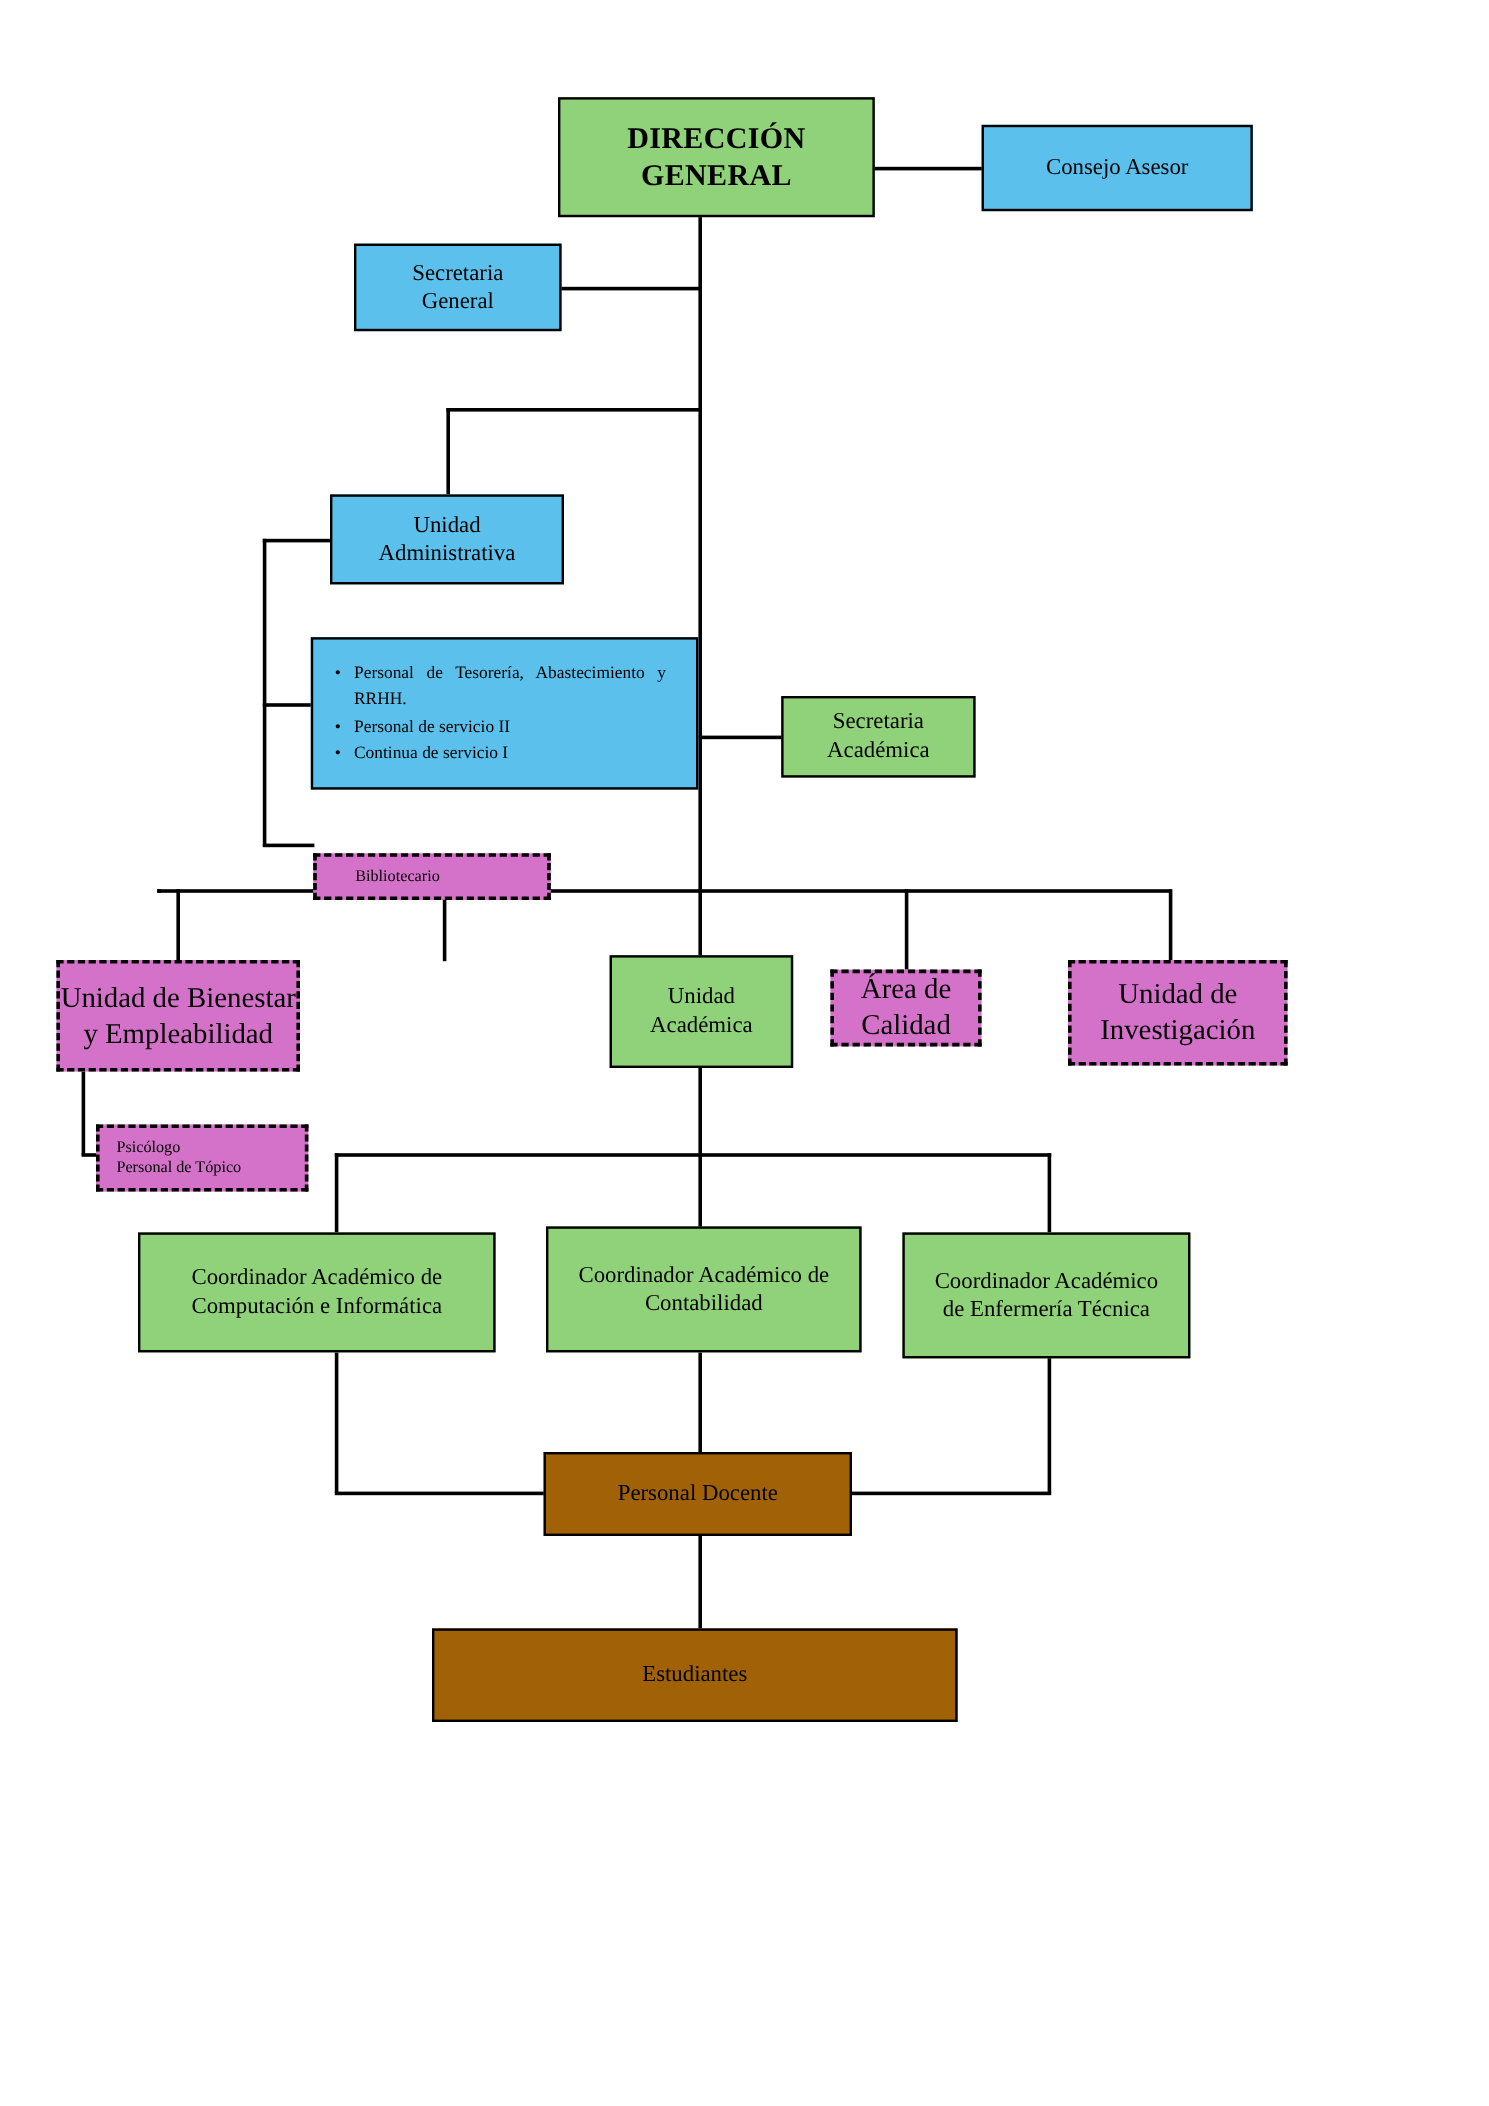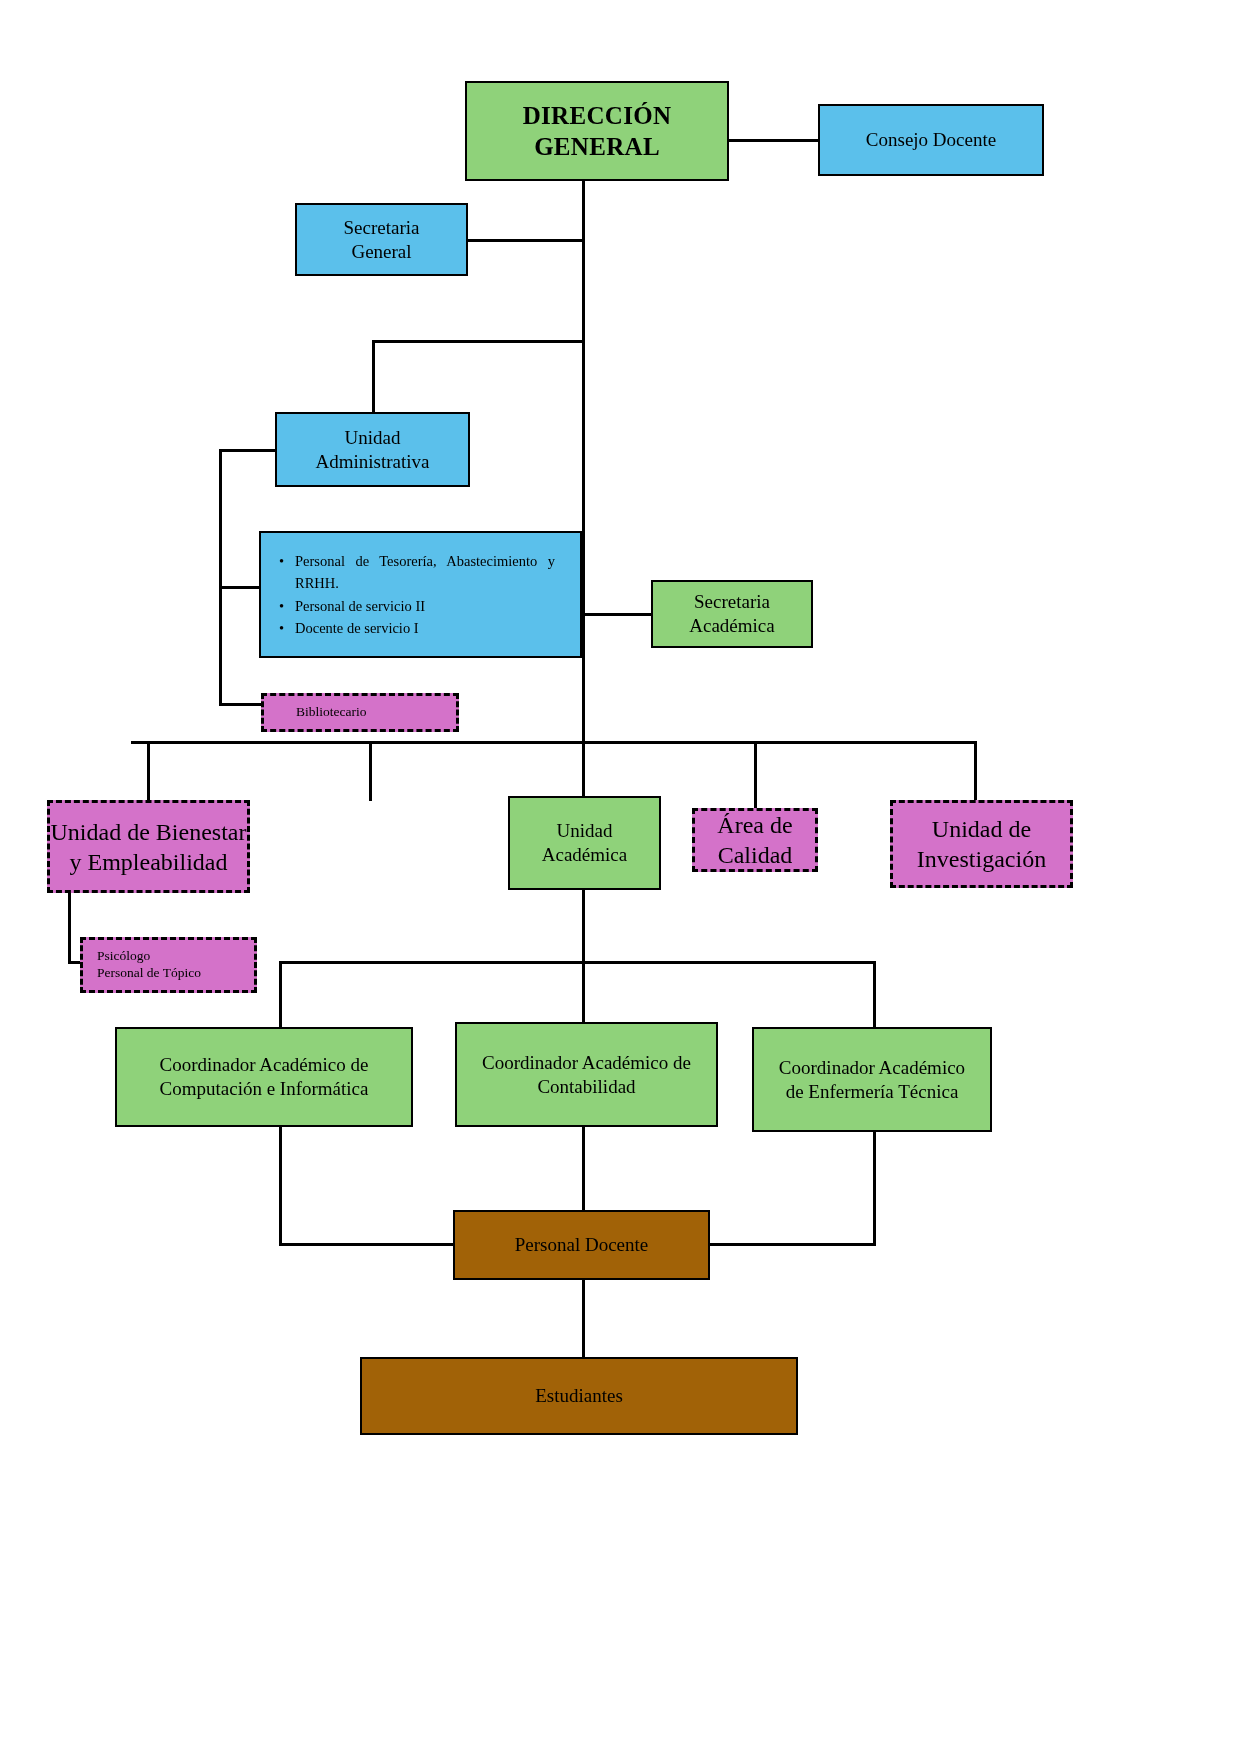--- a/index.html
+++ b/index.html
@@ -117,47 +117,47 @@
   <div class="ln lnv" style="left:873px; top:1127px; height:117px;"></div>
   <div class="ln lnh" style="left:709px; top:1243px; width:167px;"></div>
 
   <div class="ln lnv" style="left:582px; top:1280px; height:77px;"></div>
 
   <div class="node green" id="root-node" style="left:465px; top:81px; width:264px; height:100px;">
     <span class="lbl"><span>DIRECCIÓN</span><br><span>GENERAL</span></span>
   </div>
 
   <div class="node blue fs19" style="left:818px; top:104px; width:226px; height:72px;">
-    <span class="lbl">Consejo Docente</span>
+    <span class="lbl">Consejo Asesor</span>
   </div>
 
   <div class="node blue fs19" style="left:295px; top:203px; width:173px; height:73px;">
     <span class="lbl">Secretaria
 General</span>
   </div>
 
   <div class="node blue fs19" style="left:275px; top:412px; width:195px; height:75px;">
     <span class="lbl">Unidad
 Administrativa</span>
   </div>
 
   <div class="node blue" style="left:259px; top:531px; width:323px; height:127px;">
     <ul class="bullets">
       <li class="just">Personal de Tesorería, Abastecimiento y RRHH.</li>
       <li>Personal de servicio II</li>
-      <li>Docente de servicio I</li>
+      <li>Continua de servicio I</li>
     </ul>
   </div>
 
   <div class="node green fs19" style="left:651px; top:580px; width:162px; height:68px;">
     <span class="lbl">Secretaria
 Académica</span>
   </div>
 
-  <div class="node magenta dashed leftalign fs13" style="left:261px; top:693px; width:198px; height:39px;padding-left:32px;">
+  <div class="node magenta dashed leftalign fs13" style="left:261px; top:711px; width:198px; height:39px;padding-left:32px;">
     <span class="lbl">Bibliotecario</span>
   </div>
 
   <div class="node magenta dashed fs18" style="left:47px; top:800px; width:203px; height:93px;">
     <span class="lbl">Unidad de Bienestar
 y Empleabilidad</span>
   </div>
 
 
   <div class="node green fs19" style="left:508px; top:796px; width:153px; height:94px;">

